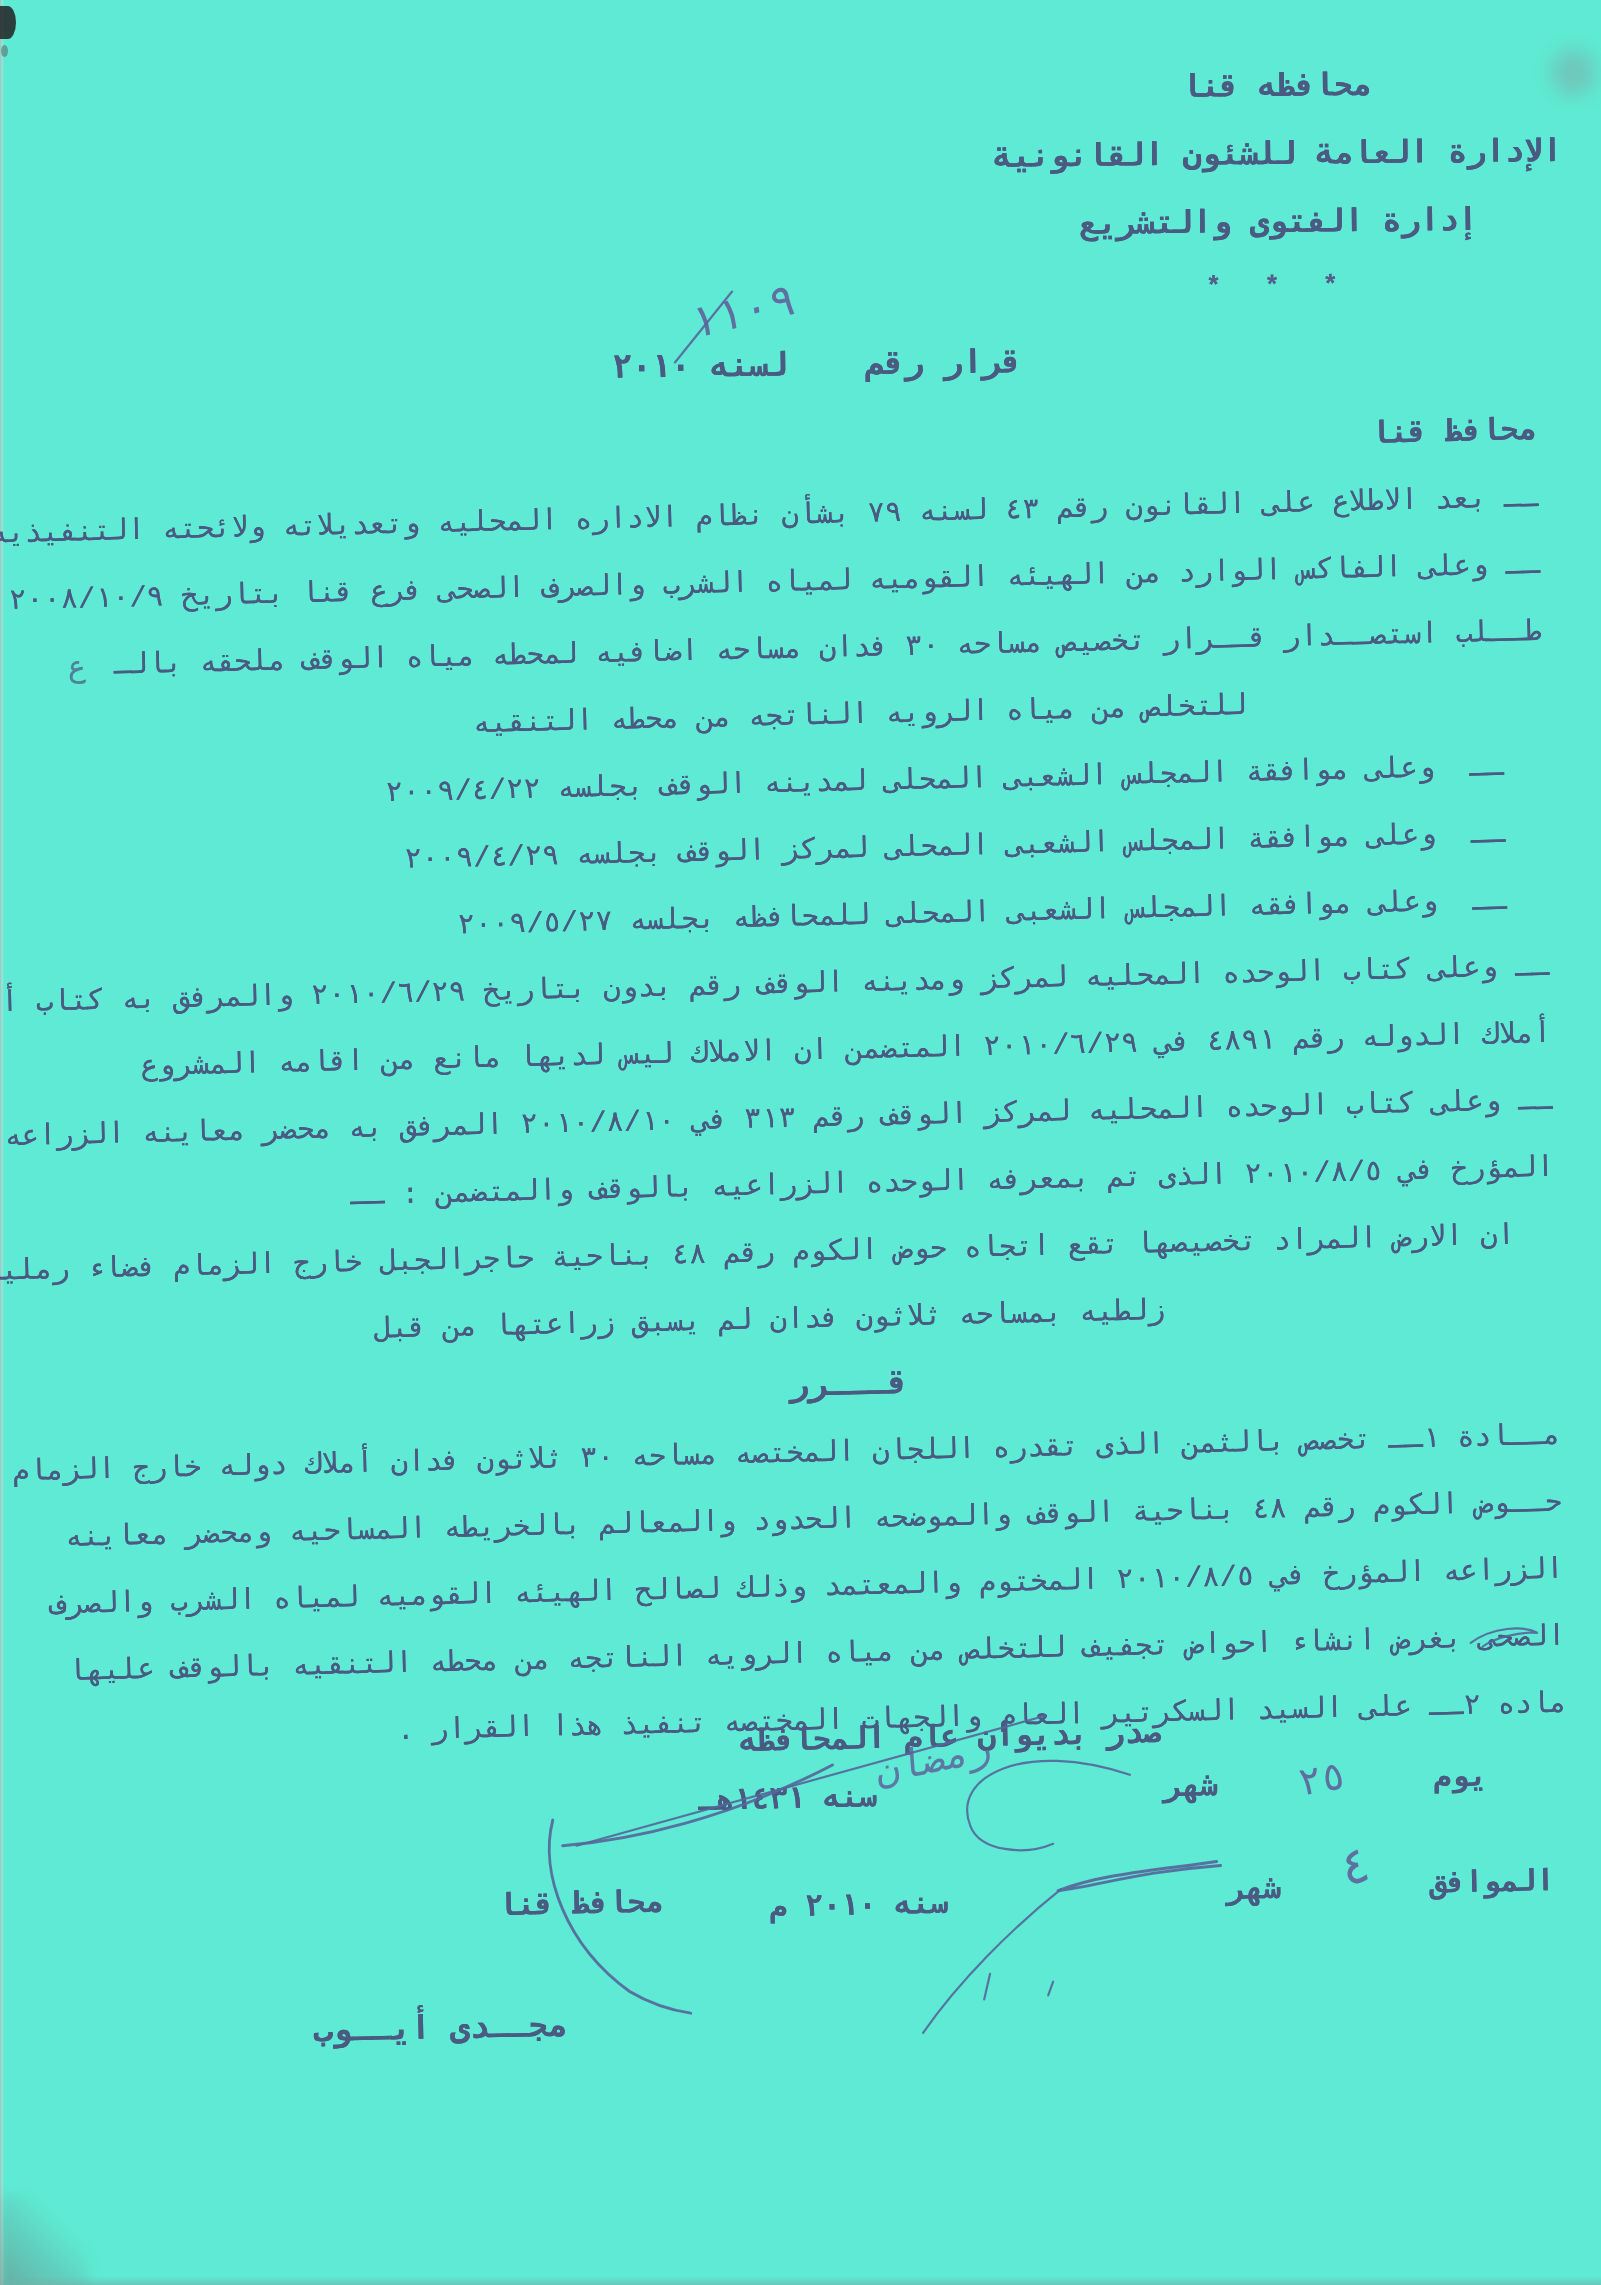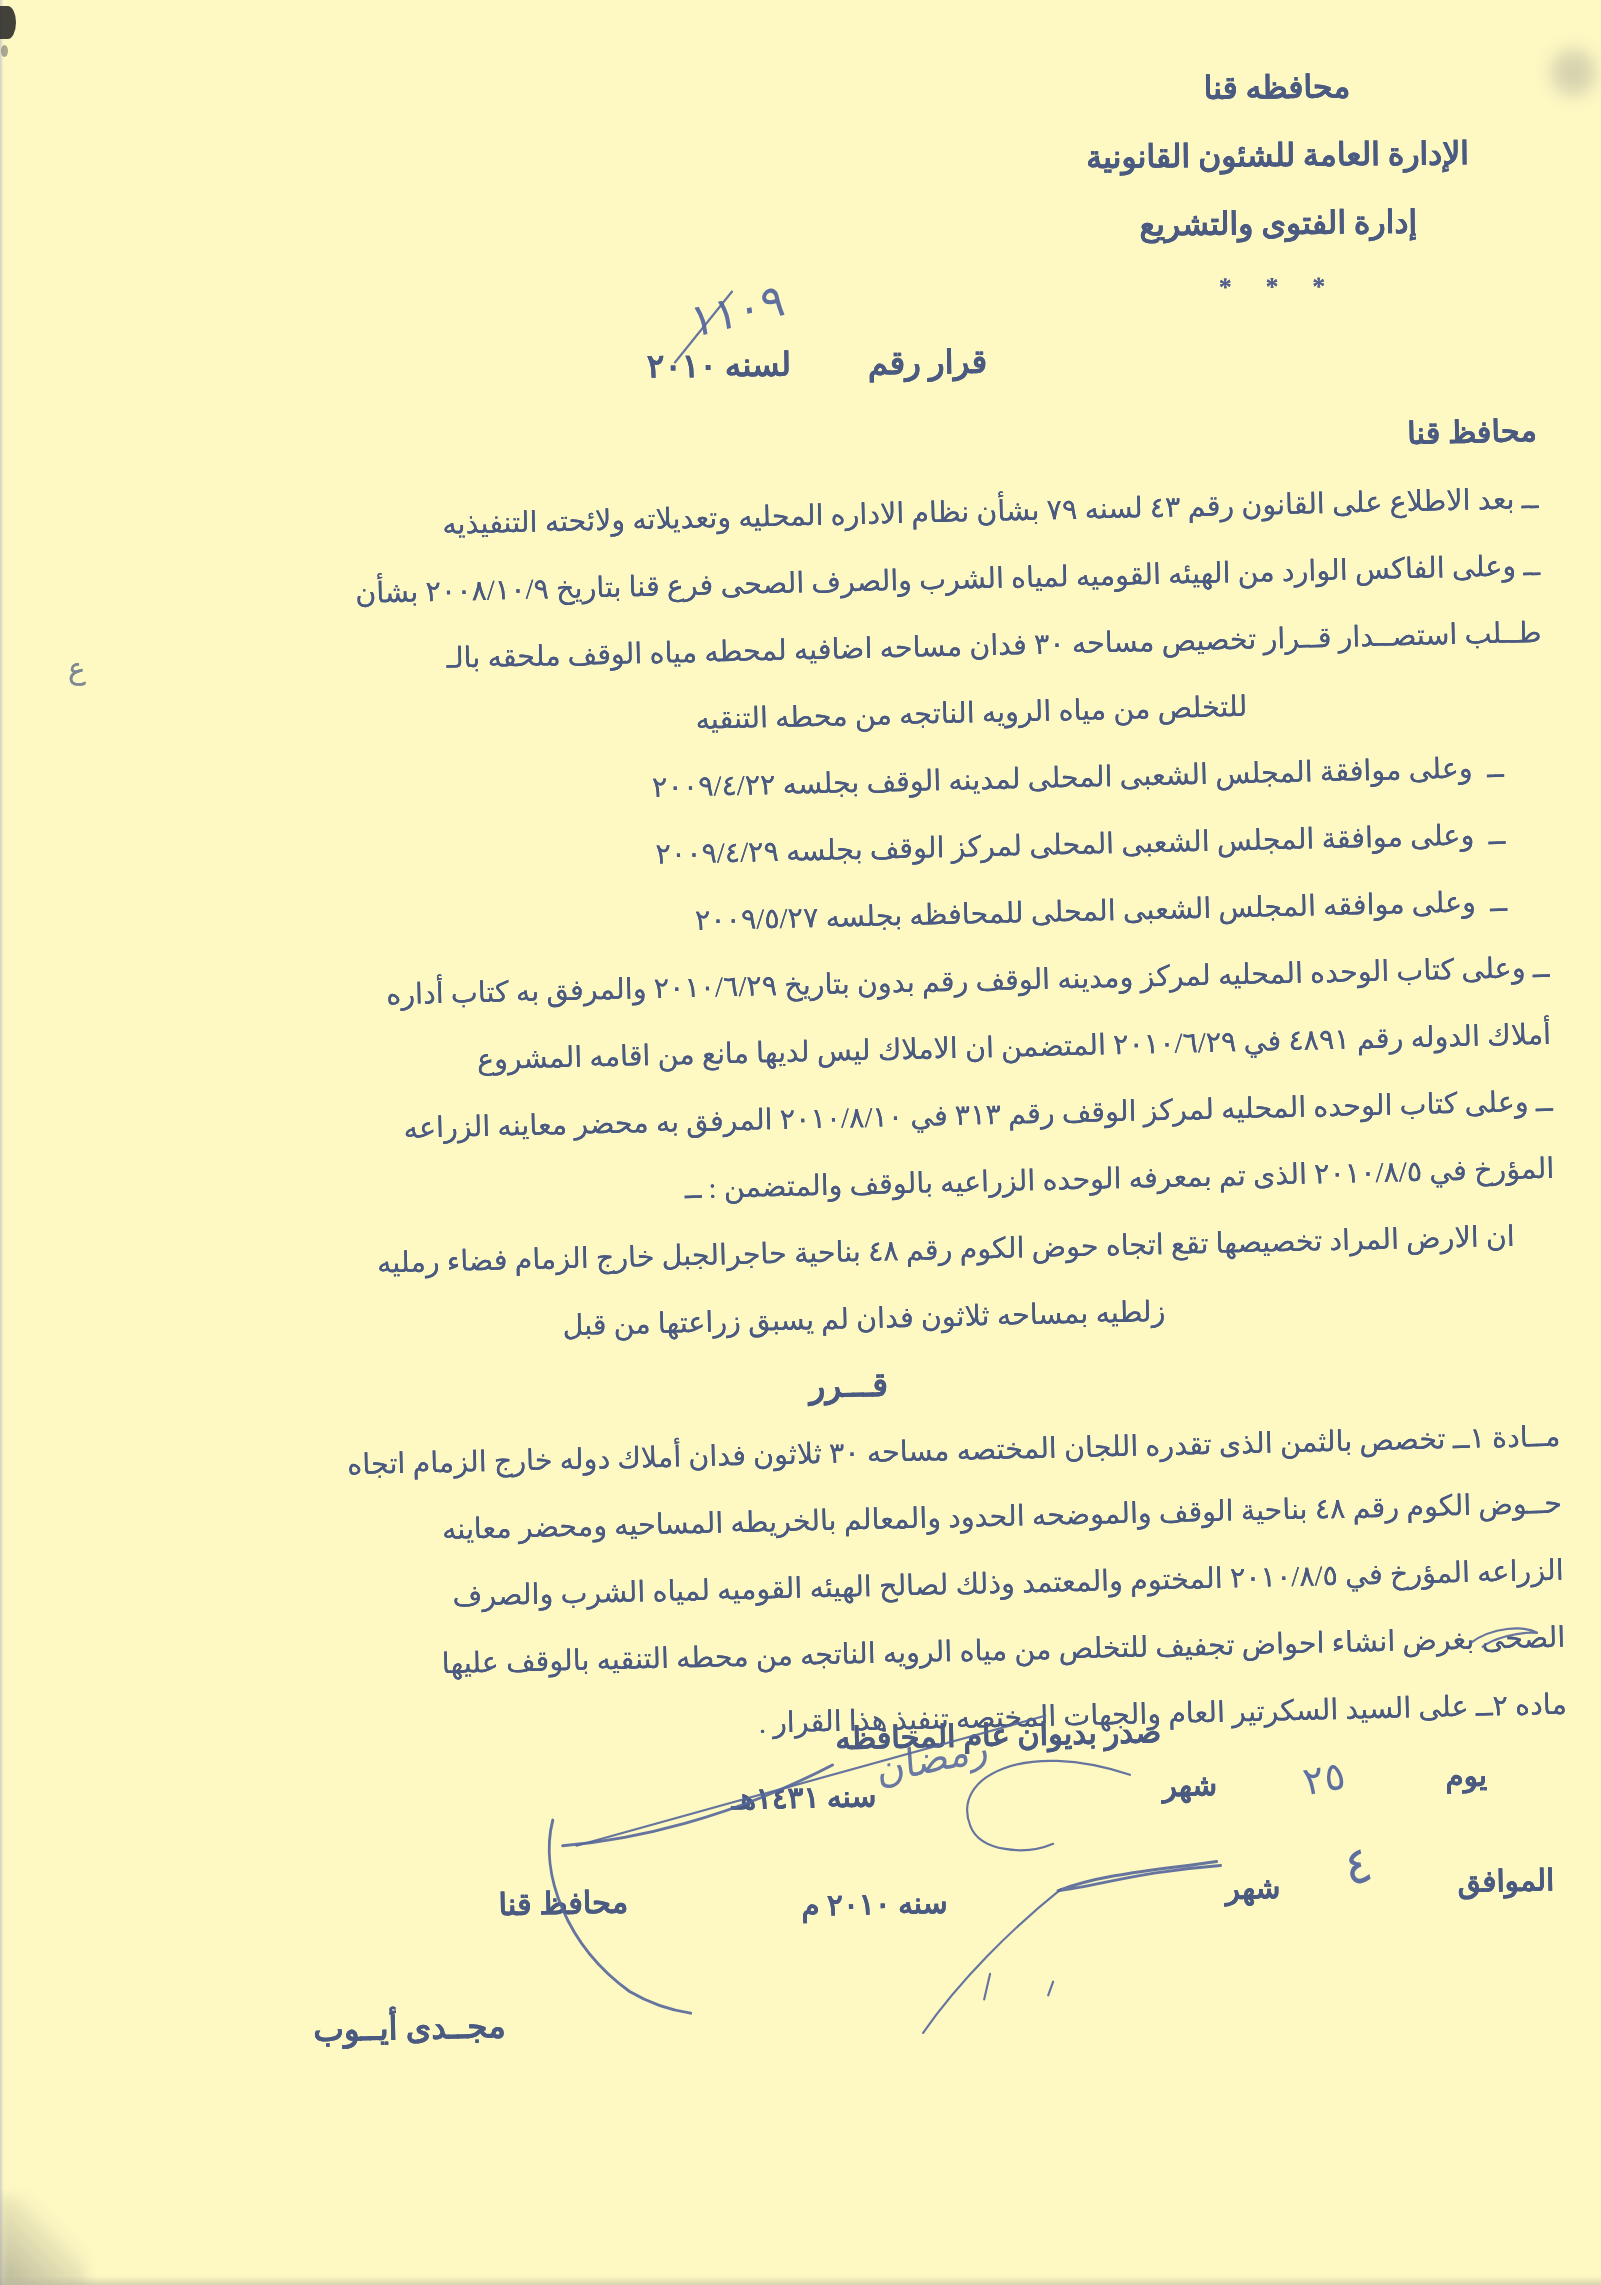--- a/index.html
+++ b/index.html
@@ -1,21 +1,21 @@
 <!DOCTYPE html>
 <html lang="ar" dir="rtl"><head>
 <meta charset="utf-8">
 <style>
   html,body{margin:0;padding:0;background:#e8e8e8;}
   .page{
     position:relative;
     width:1602px;height:2285px;
-    background:#fef9c3;
+    background:#5eead4;
     overflow:hidden;
-    font-family:Liberation Serif, serif;
+    font-family:Liberation Mono, monospace;
     color:#4a5a80;
     direction:rtl;
   }
   
   .edge-left{position:absolute;left:0;top:0;width:4.9px;height:2285px;background:linear-gradient(to right,#9a9a9a,#d8d8d8 60%,transparent);opacity:.55;}
   .blot-top-left{position:absolute;left:0;top:5.9px;width:16.7px;height:33px;background:#222;border-radius:0 60% 60% 0;opacity:.85;}
   .blot-top-left2{position:absolute;left:2px;top:45px;width:6.9px;height:11.8px;background:#555;border-radius:50%;opacity:.5;}
   .smudge-right{position:absolute;left:1552px;top:49px;width:45px;height:47px;background:#8d8d8d;border-radius:50%;filter:blur(8.9px);opacity:.35;}
   .shadow-bottom-left{position:absolute;left:0;top:2195px;width:89px;height:91px;background:linear-gradient(45deg,rgba(110,110,110,.5),transparent 70%);filter:blur(5.9px);}
   .edge-bottom{position:absolute;left:0;top:2276px;width:100%;height:9.9px;background:linear-gradient(to bottom,transparent,rgba(130,130,130,.35));}

